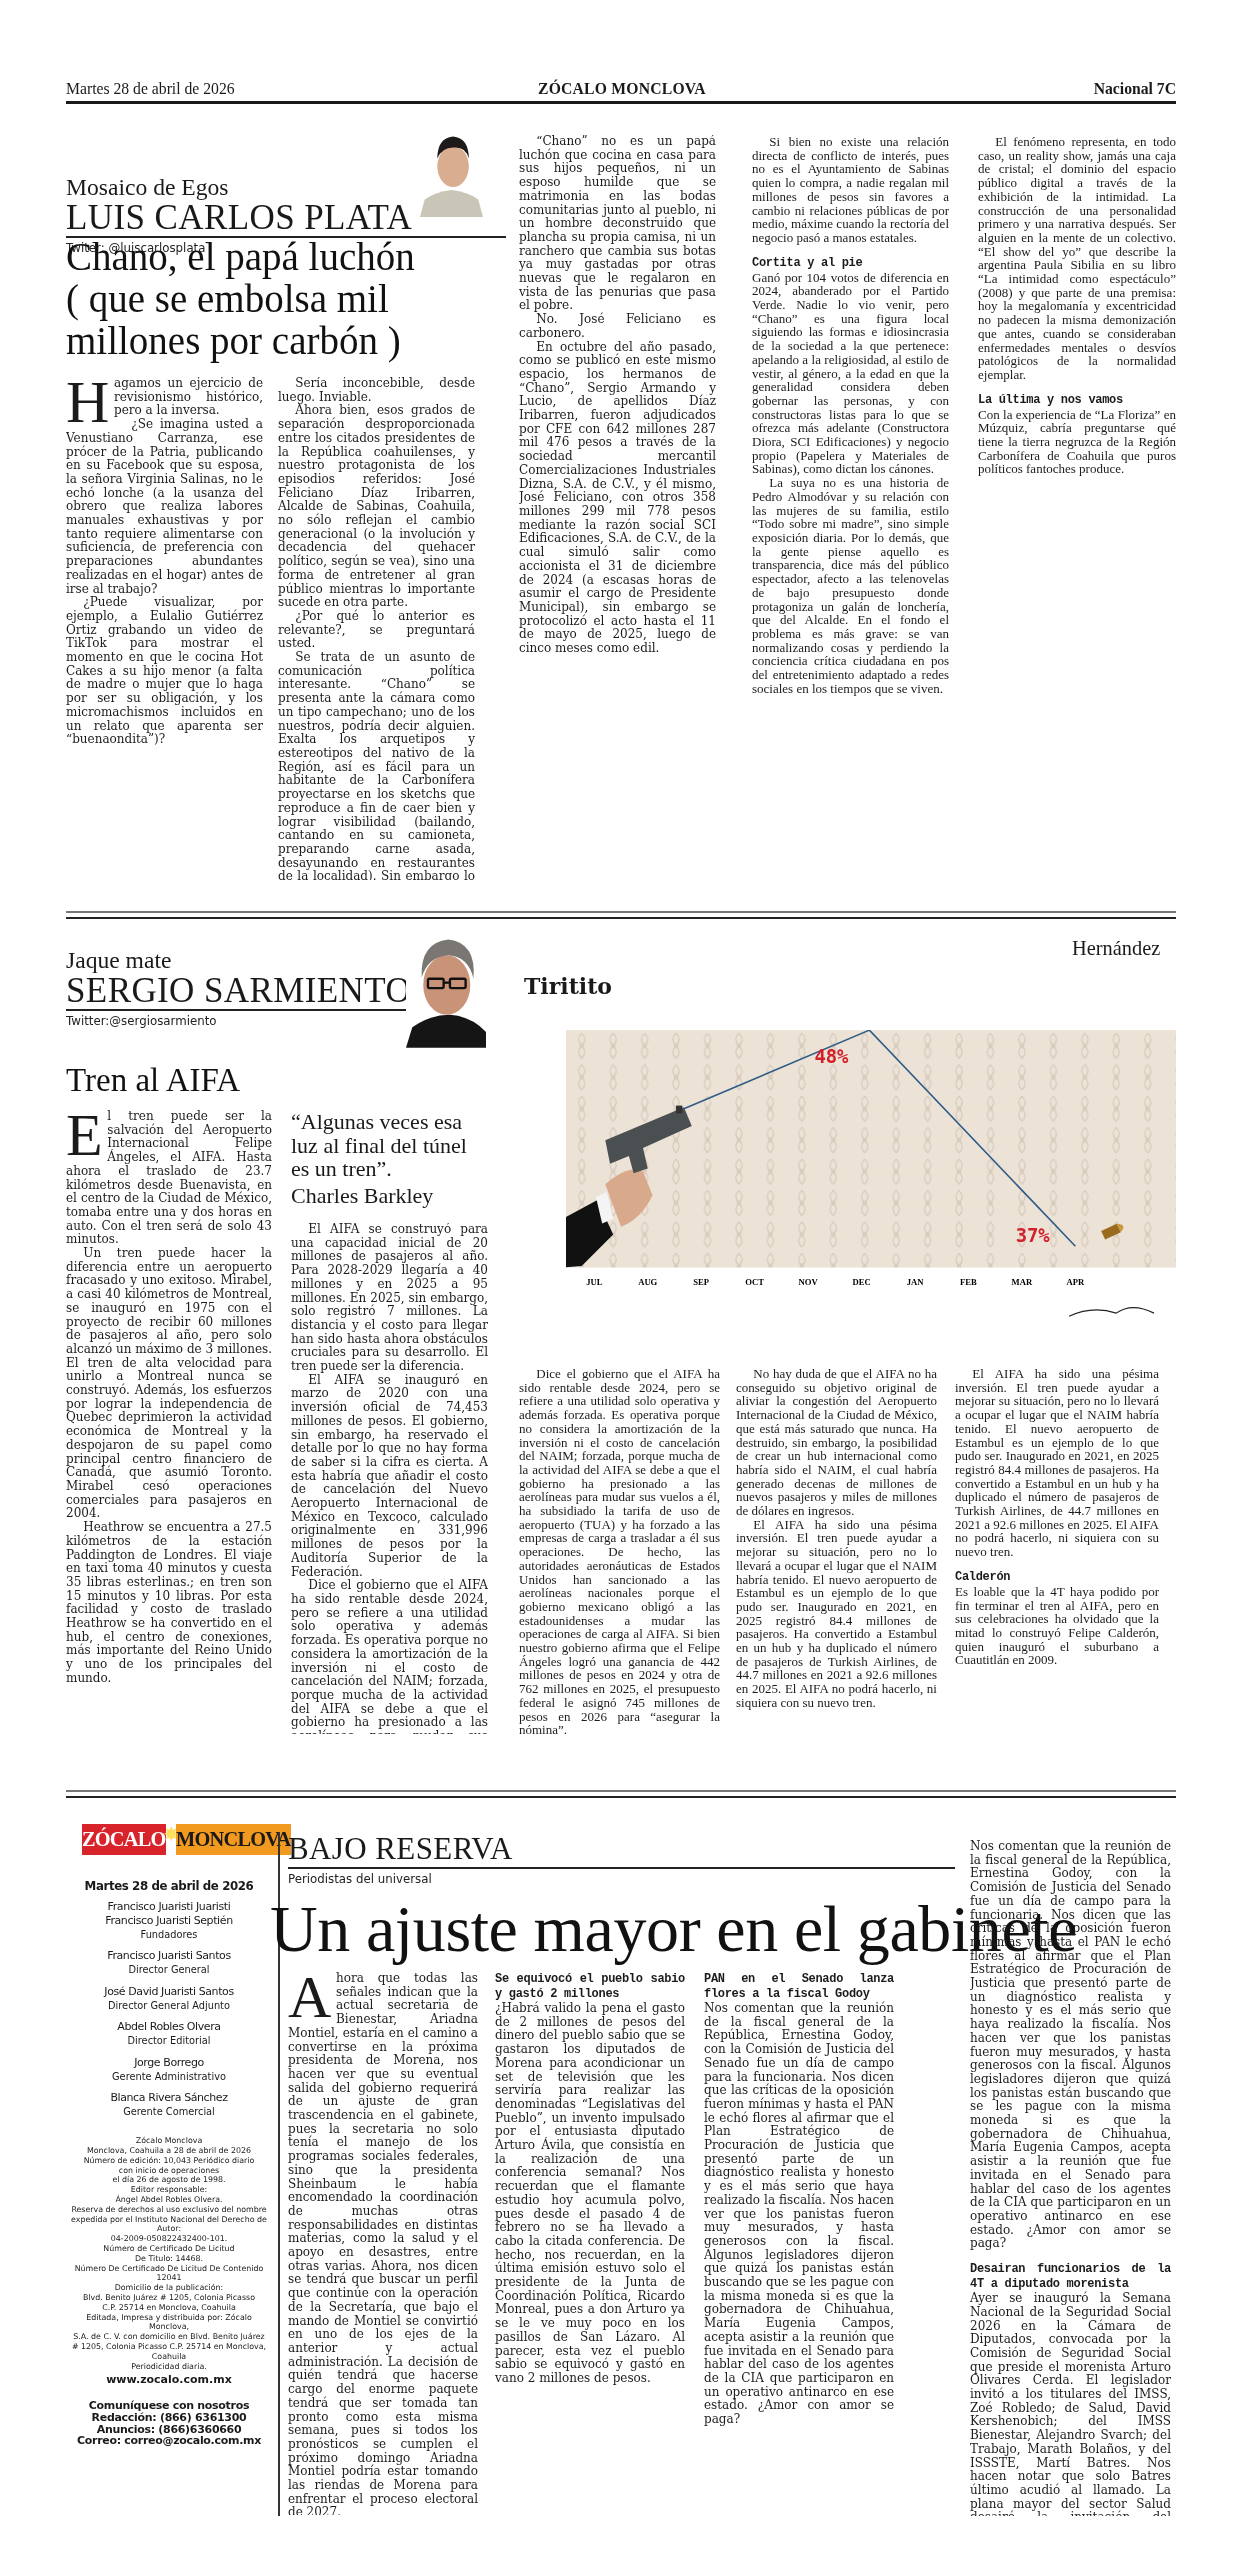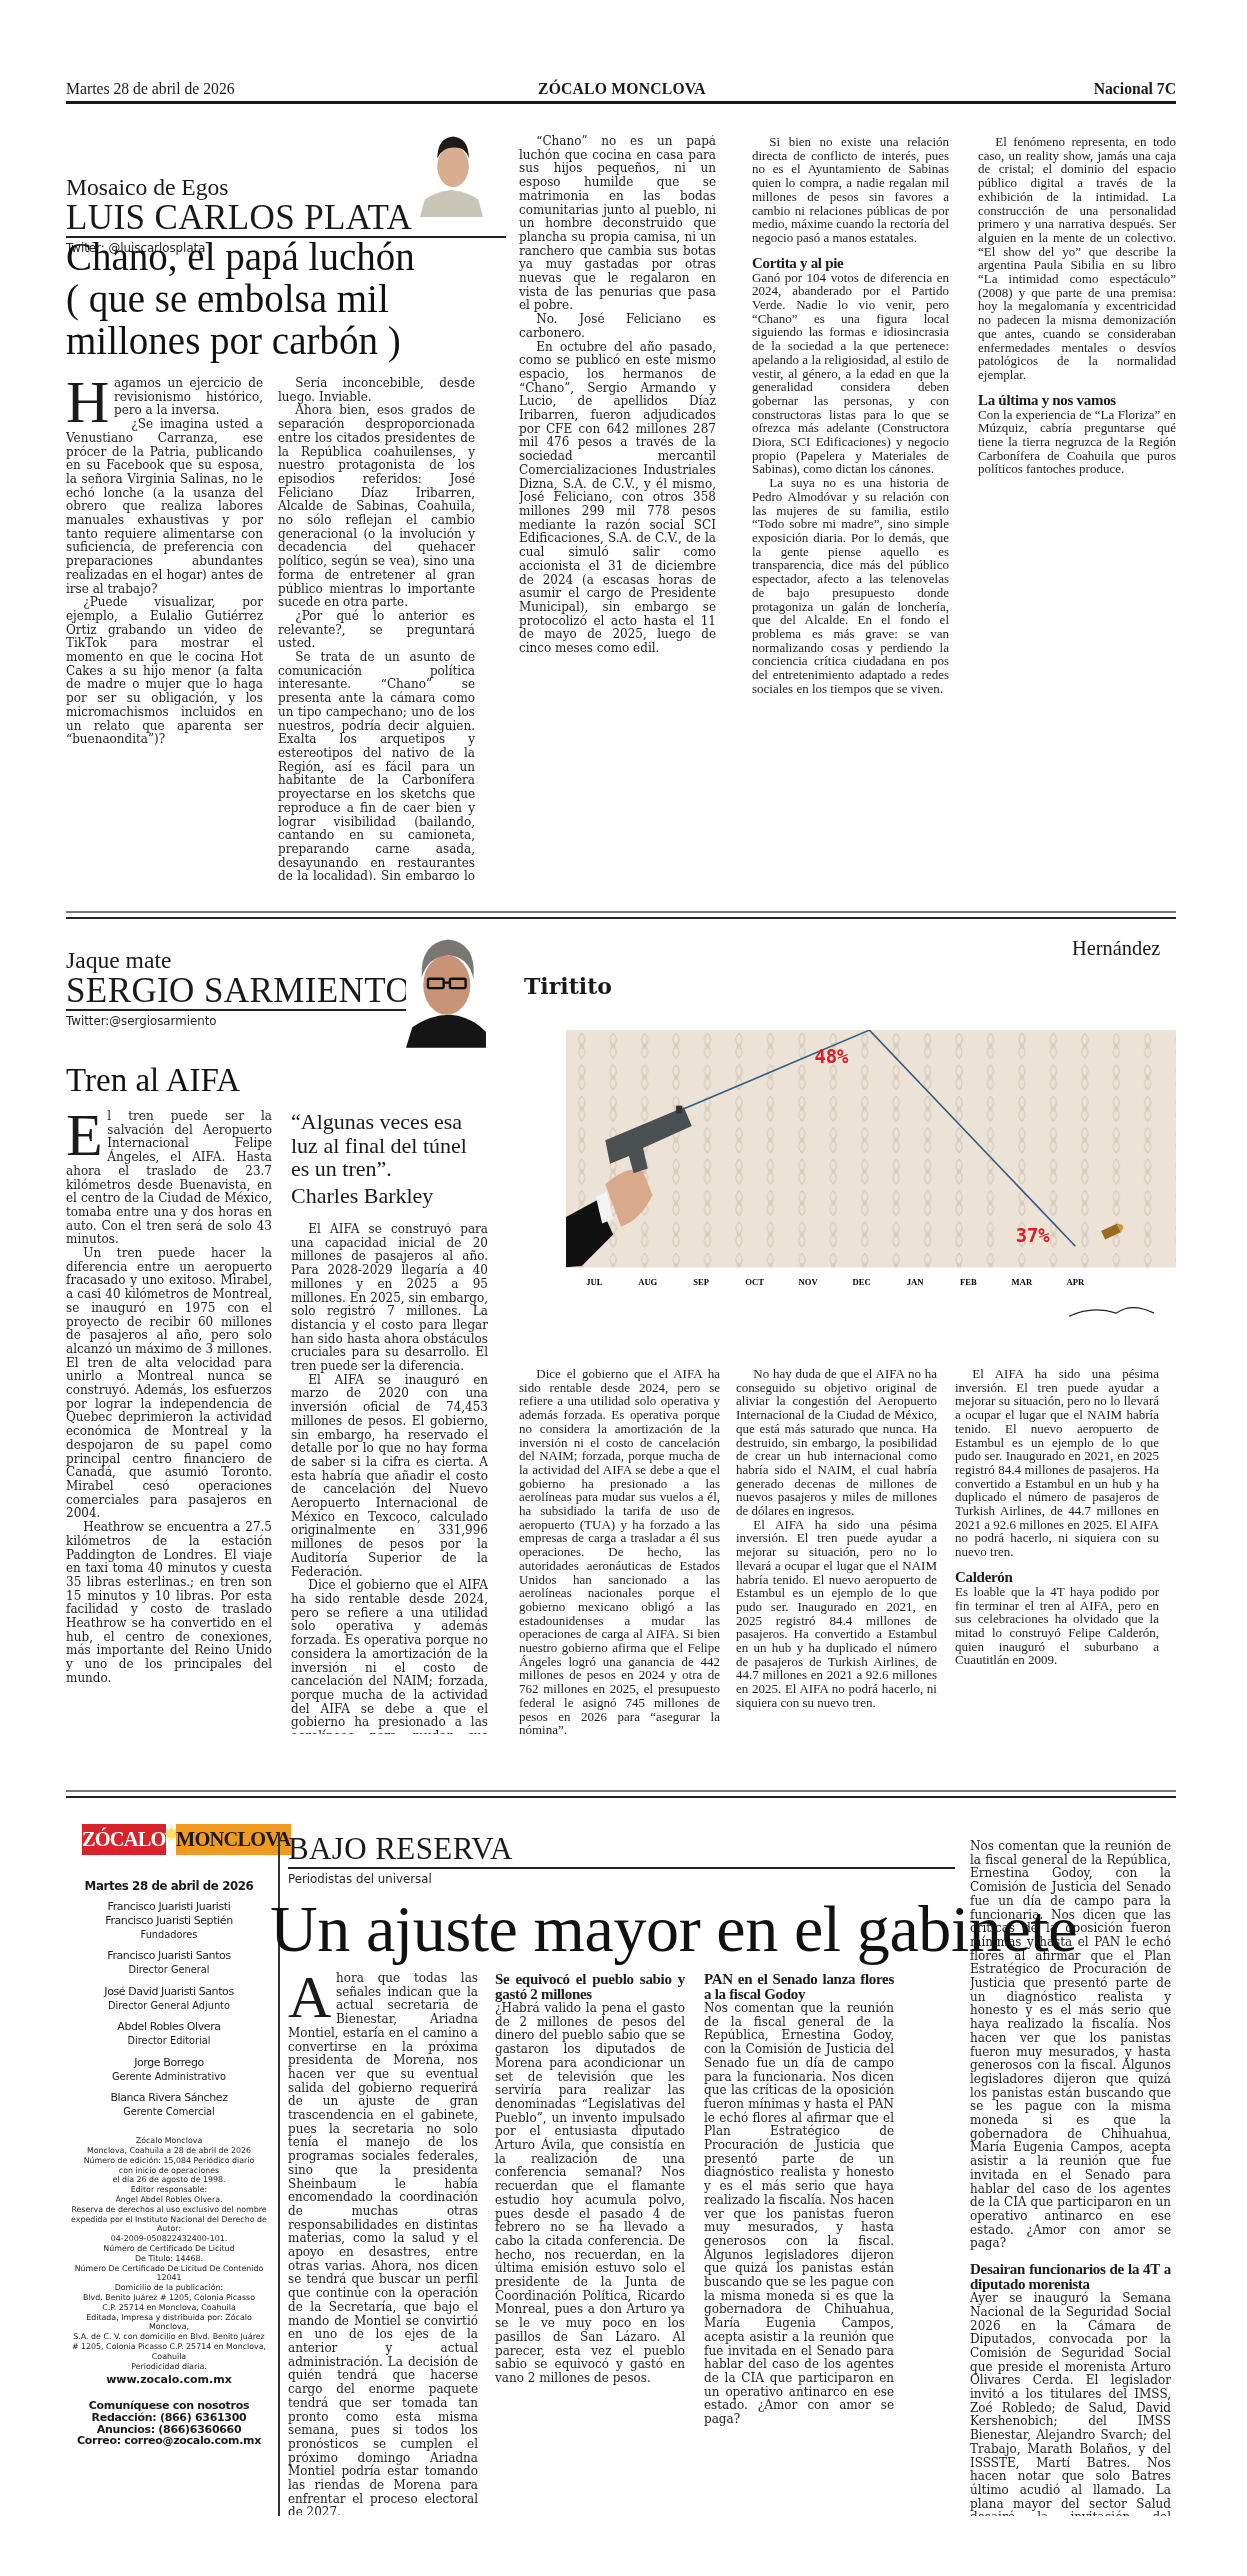--- a/index.html
+++ b/index.html
@@ -20,21 +20,21 @@
   .colhead .author { font-family: "Liberation Serif", serif; font-size: 35px; line-height: 36px; letter-spacing: 0.4px; }
   .colhead .rule { height: 1.6px; background: #222; }
   .colhead .twitter { font-family: "DejaVu Sans", "Liberation Sans", sans-serif; font-size: 11.8px; margin-top: 3.1px; color: #222; }
   .photo { position: absolute; overflow: hidden; }
   .photo svg { width: 100%; height: 100%; display: block; }
 
   .headline { position: absolute; font-family: "Liberation Serif", serif; color: #111; }
   .body-col { position: absolute; font-family: "DejaVu Serif", serif; font-size: 12px; line-height: 13.7px; text-align: justify; hyphens: auto; color: #1b1b1b; }
   .body-col p { text-indent: 17.3px; }
   .body-col p.noindent { text-indent: 0; }
-  .body-col .sub { font-family: Liberation Serif, serif; font-weight: bold; font-size: 15px; line-height: 15px; text-indent: 0; margin-top: 11px; letter-spacing: -0.3px; }
+  .body-col .sub { font-family: Liberation Mono, monospace; font-weight: bold; font-size: 12px; line-height: 15px; text-indent: 0; margin-top: 11px; letter-spacing: -0.3px; }
   .dropcap { float: left; font-family: "Liberation Serif", serif; font-size: 60px; line-height: 47px; margin: 1.6px 4.7px 0 0; }
   .condensed { font-family: "Liberation Serif", serif; font-size: 13px; line-height: 13.7px; }
 
   .section-rule { position: absolute; left: 0; width: 1110px; }
   .section-rule .a { height: 1.6px; background: #777; }
   .section-rule .b { height: 1.6px; background: #222; margin-top: 4.7px; }
 
   .quote { position: absolute; font-family: "Liberation Serif", serif; font-size: 22px; line-height: 23.6px; }
   .quote .who { display: block; margin-top: 3.1px; }
 
@@ -251,21 +251,21 @@
           <div class="role">Gerente Administrativo</div>
         </div>
         <div class="mh-person">
           <div class="name">Blanca Rivera Sánchez</div>
           <div class="role">Gerente Comercial</div>
         </div>
       </div>
     <div class="mh-legal" id="mh-legal">
         <div>Zócalo Monclova</div>
         <div>Monclova, Coahuila a 28 de abril de 2026</div>
-        <div>Número de edición: 15,084 Periódico diario</div>
+        <div>Número de edición: 10,043 Periódico diario</div>
         <div>con inicio de operaciones</div>
         <div>el día 26 de agosto de 1998.</div>
         <div>Editor responsable:</div>
         <div>Ángel Abdel Robles Olvera.</div>
         <div>Reserva de derechos al uso exclusivo del nombre</div>
         <div>expedida por el Instituto Nacional del Derecho de</div>
         <div>Autor:</div>
         <div>04-2009-050822432400-101.</div>
         <div>Número de Certificado De Licitud</div>
         <div>De Titulo: 14468.</div>

